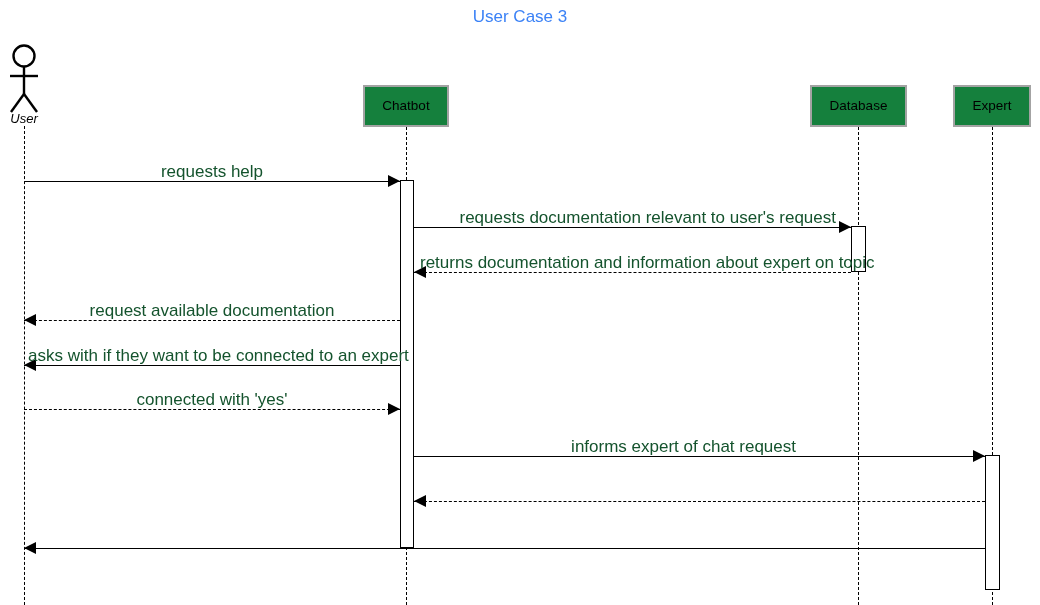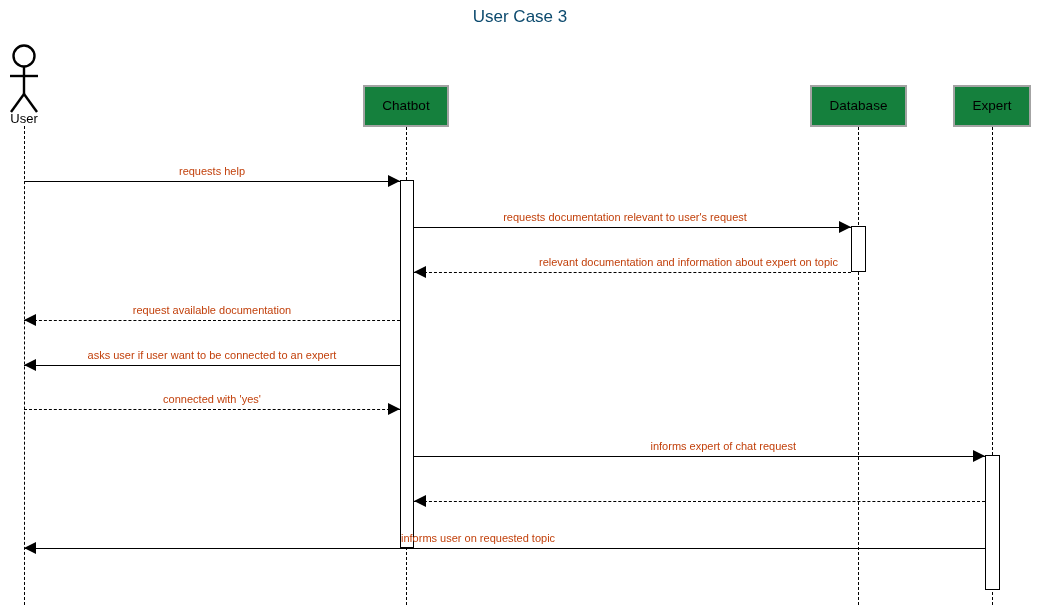--- a/index.html
+++ b/index.html
@@ -22,21 +22,21 @@
 
   
   .diagram-title {
     position: absolute;
     left: 0;
     top: 6px;
     width: 1040px;
     text-align: center;
     font-size: 17px;
     line-height: 22px;
-    color: #0c4a6e;
+    color: #3b82f6;
     white-space: nowrap;
   }
 
   
   .actor {
     position: absolute;
   }
   .actor-label {
     position: absolute;
     font-size: 13px;
@@ -93,24 +93,24 @@
     border-bottom: 6px solid transparent;
     border-left: 12px solid #000;
   }
   .arrowhead.left {
     border-top: 6px solid transparent;
     border-bottom: 6px solid transparent;
     border-right: 12px solid #000;
   }
   .msg-label {
     position: absolute;
-    font-size: 11px;
+    font-size: 17px;
     line-height: 15px;
     white-space: nowrap;
-    color: #c2410c;
+    color: #14532d;
     background: transparent;
   }
   .msg-label.center { text-align: center; }
   .msg-label.right  { text-align: right; }
   .msg-label.left   { text-align: left; }
 </style>
 </head>
 <body>
 
 <div id="diagram-root">
@@ -119,21 +119,21 @@
 
   <div class="actor" style="left:0px; top:44px; width:50px; height:78px;">
     <svg width="50" height="78" viewBox="0 0 50 78">
       <circle cx="24" cy="12" r="10.5" fill="#ffffff" stroke="#000000" stroke-width="2.4"></circle>
       <line x1="24" y1="22.5" x2="24" y2="50" stroke="#000000" stroke-width="2.4"></line>
       <line x1="10" y1="32" x2="38" y2="32" stroke="#000000" stroke-width="2.4"></line>
       <line x1="24" y1="50" x2="11" y2="68" stroke="#000000" stroke-width="2.4"></line>
       <line x1="24" y1="50" x2="37" y2="68" stroke="#000000" stroke-width="2.4"></line>
     </svg>
   </div>
-  <div class="actor-label" style="left:0px; top:111px; width:48px;">User</div>
+  <div class="actor-label" style="left:0px; top:111px; width:48px;font-style:italic;">User</div>
 
   <div class="participant-box" style="left:363px; top:85px; width:86px; height:42px;">
     <span>Chatbot</span>
   </div>
   <div class="participant-box" style="left:953px; top:85px; width:78px; height:42px;">
     <span>Expert</span>
   </div>
   <div class="participant-box" style="left:810px; top:85px; width:97px; height:42px;">
     <span>Database</span>
   </div>
@@ -146,42 +146,41 @@
   <div class="activation" style="left:400px; top:180px; width:14px; height:368px;"></div>
   <div class="activation" style="left:851px; top:226px; width:15px; height:46px;"></div>
   <div class="activation" style="left:985px; top:455px; width:15px; height:135px;"></div>
 
   <div class="msg-line" style="left:24px; top:181px; width:376px;"></div>
   <div class="arrowhead right" style="left:388px; top:175px;"></div>
   <div class="msg-label center" style="left:24px; top:164px; width:376px;">requests help</div>
 
   <div class="msg-line" style="left:414px; top:227px; width:437px;"></div>
   <div class="arrowhead right" style="left:839px; top:221px;"></div>
-  <div class="msg-label right" style="left:414px; top:210px; width:422px;text-align:center;">requests documentation relevant to user's request</div>
+  <div class="msg-label right" style="left:414px; top:210px; width:422px;">requests documentation relevant to user's request</div>
 
   <div class="msg-line dashed" style="left:414px; top:272px; width:437px;"></div>
   <div class="arrowhead left" style="left:414px; top:266px;"></div>
-  <div class="msg-label right" style="left:420px; top:255px; width:418px;">relevant documentation and information about expert on topic</div>
+  <div class="msg-label right" style="left:420px; top:255px; width:418px;">returns documentation and information about expert on topic</div>
 
   <div class="msg-line dashed" style="left:24px; top:320px; width:376px;"></div>
   <div class="arrowhead left" style="left:24px; top:314px;"></div>
   <div class="msg-label center" style="left:28px; top:303px; width:368px;">request available documentation</div>
 
   <div class="msg-line" style="left:24px; top:365px; width:376px;"></div>
   <div class="arrowhead left" style="left:24px; top:359px;"></div>
-  <div class="msg-label center" style="left:28px; top:348px; width:368px;">asks user if user want to be connected to an expert</div>
+  <div class="msg-label center" style="left:28px; top:348px; width:368px;">asks with if they want to be connected to an expert</div>
 
   <div class="msg-line dashed" style="left:24px; top:409px; width:376px;"></div>
   <div class="arrowhead right" style="left:388px; top:403px;"></div>
   <div class="msg-label center" style="left:24px; top:392px; width:376px;">connected with 'yes'</div>
 
   <div class="msg-line" style="left:414px; top:456px; width:571px;"></div>
   <div class="arrowhead right" style="left:973px; top:450px;"></div>
   <div class="msg-label right" style="left:414px; top:439px; width:382px;">informs expert of chat request</div>
 
   <div class="msg-line dashed" style="left:414px; top:501px; width:571px;"></div>
   <div class="arrowhead left" style="left:414px; top:495px;"></div>
 
   <div class="msg-line" style="left:24px; top:548px; width:961px;"></div>
   <div class="arrowhead left" style="left:24px; top:542px;"></div>
-  <div class="msg-label left" style="left:401px; top:531px; width:400px;">informs user on requested topic</div>
 
 </div>
 
 </body></html>

